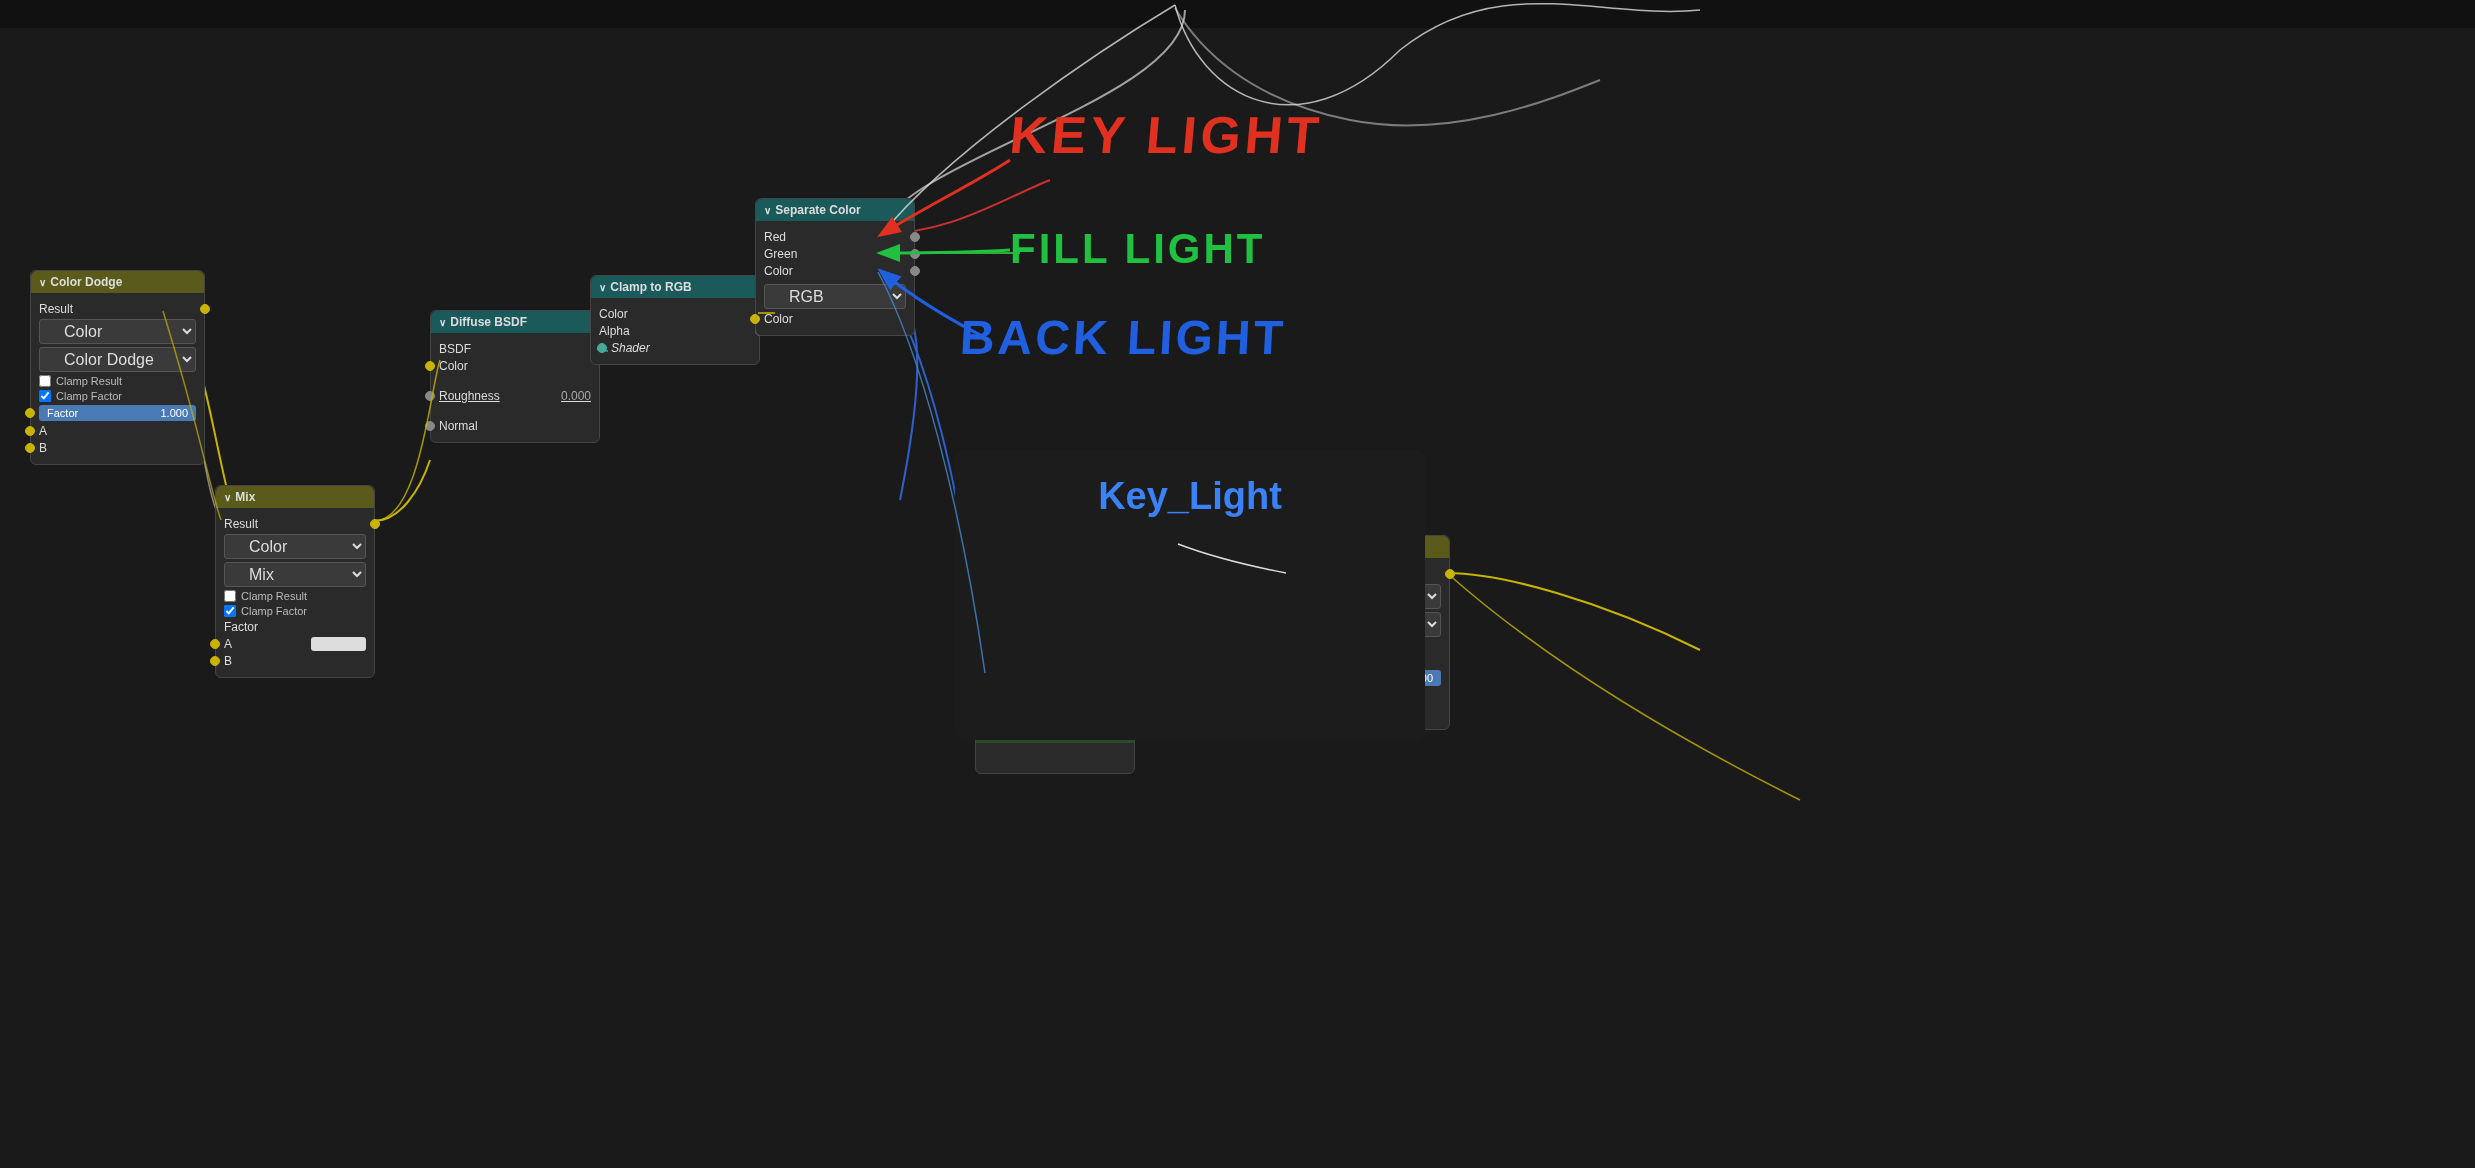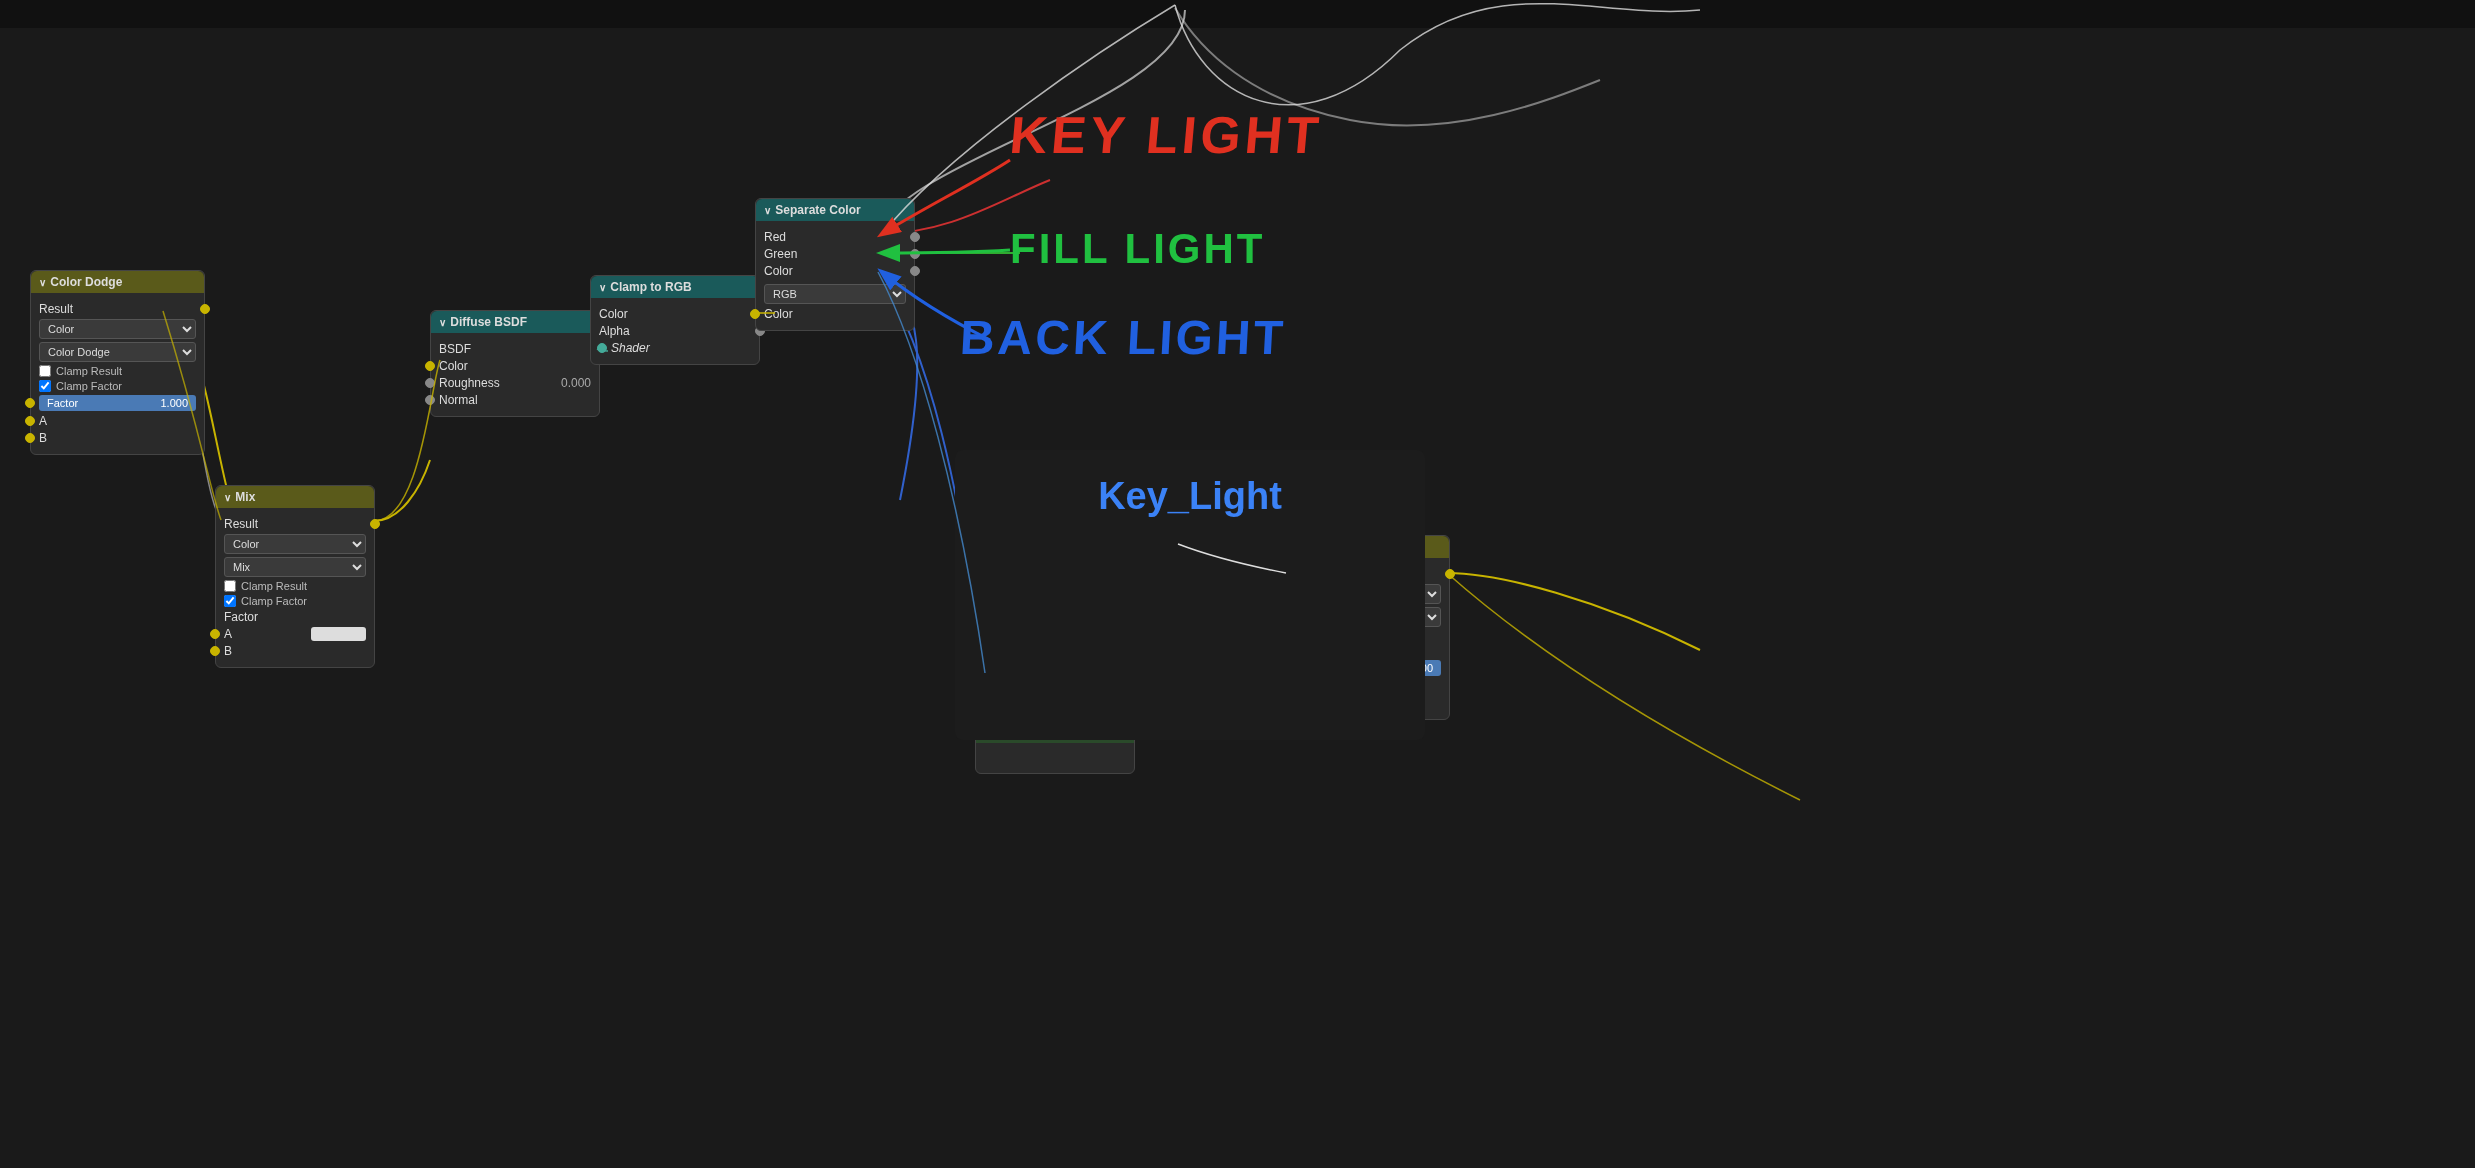--- a/index.html
+++ b/index.html
@@ -57,22 +57,22 @@
     .dropdown-row {
       display: flex;
       align-items: center;
       margin: 3px 0;
     }
     .dropdown-select {
       background: #3a3a3a;
       border: 1px solid #555;
       color: #ddd;
       border-radius: 3px;
-      padding: 2px 4px;
-      font-size: 11px;
+      padding: 2px 20px;
+      font-size: 16px;
       width: 100%;
     }
     .checkbox-row {
       display: flex;
       align-items: center;
       gap: 5px;
       margin: 3px 0;
       font-size: 11px;
       color: #bbb;
     }
@@ -374,21 +374,21 @@
   </div>
   <div class="node-body">
     <div class="node-row output">
       <span>BSDF</span>
       <div class="socket output green"></div>
     </div>
     <div class="node-row" style="position:relative; margin:3px 0;">
       <div class="socket input yellow" style="position:absolute; left:-14px;"></div>
       <span>Color</span>
     </div>
-    <div class="node-row" style="position:relative; margin:3px 0;">
+    <div class="node-row" style="position:relative; margin:16px 0;text-decoration:underline;">
       <div class="socket input gray" style="position:absolute; left:-14px;"></div>
       <span>Roughness</span>
       <span style="margin-left:4px; color:#aaa;">0.000</span>
     </div>
     <div class="node-row" style="position:relative; margin:3px 0;">
       <div class="socket input gray" style="position:absolute; left:-14px;"></div>
       <span>Normal</span>
     </div>
   </div>
 </div>

